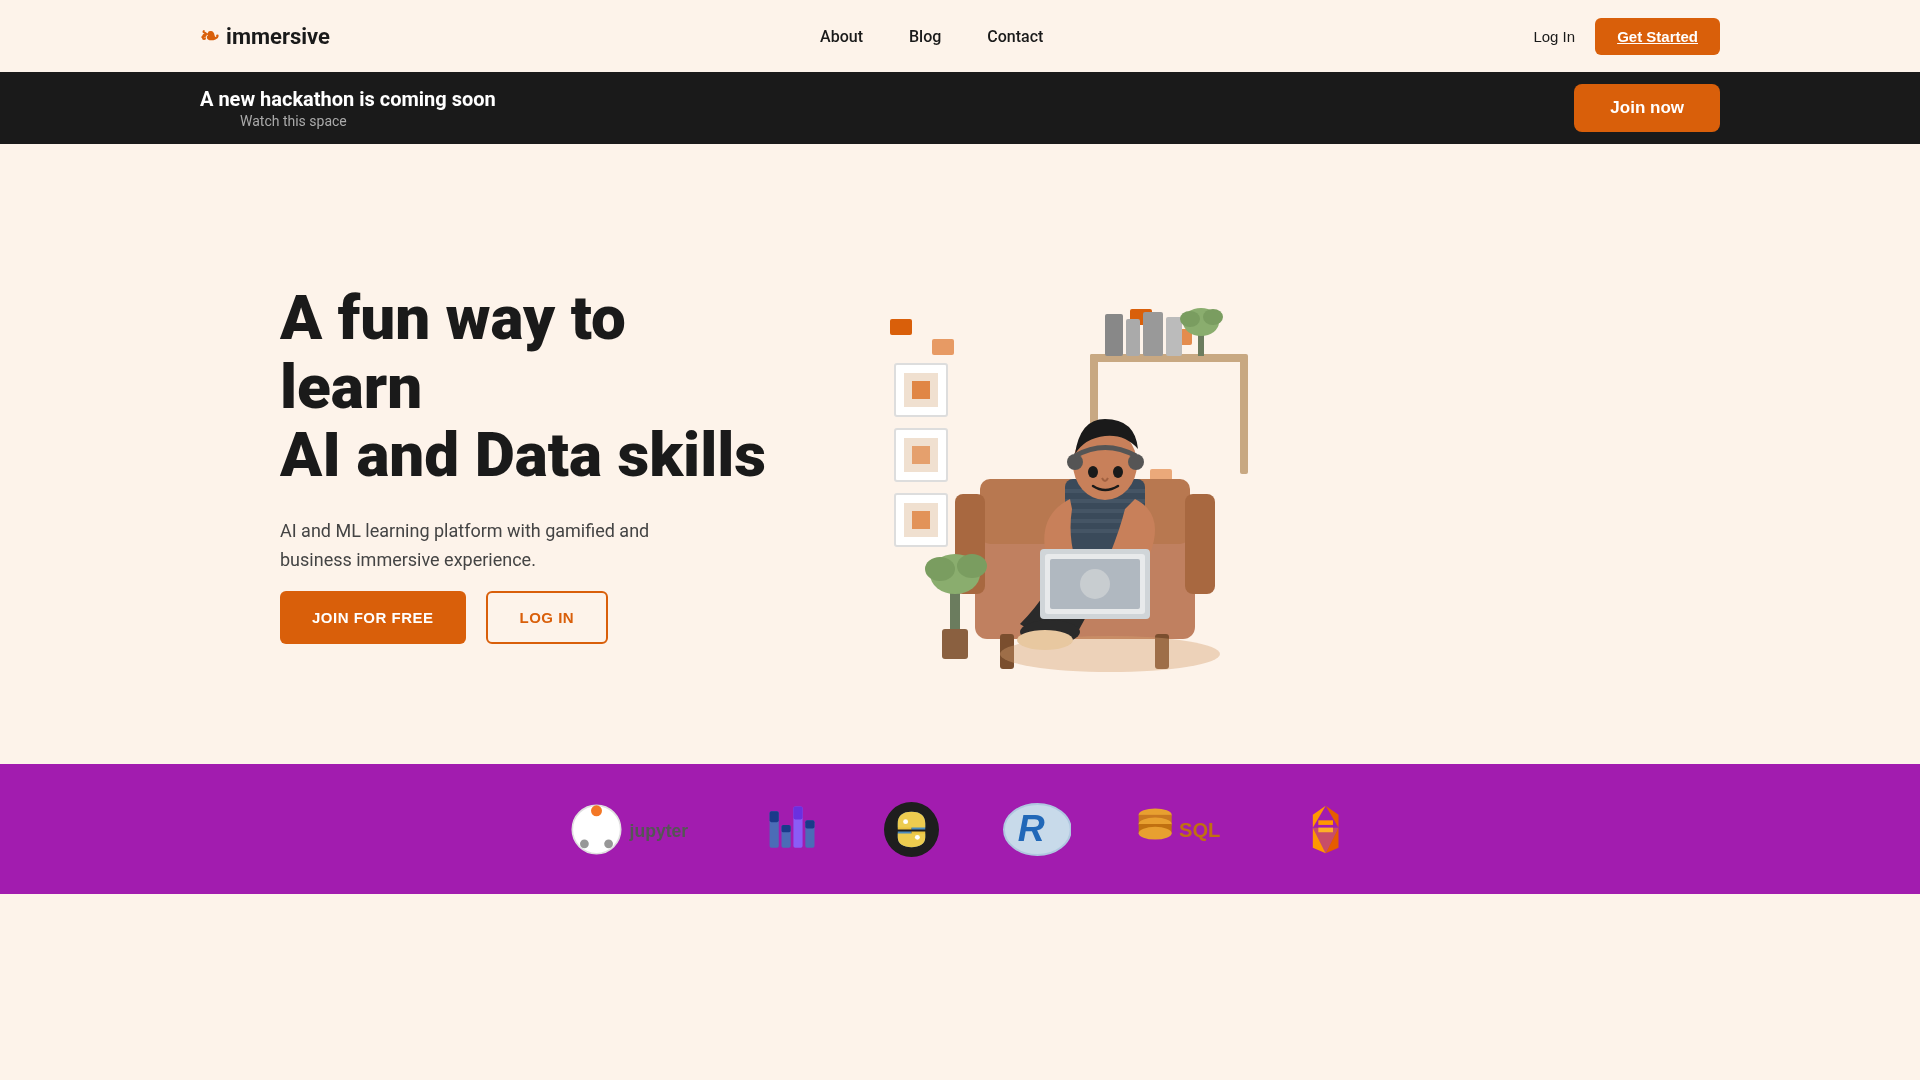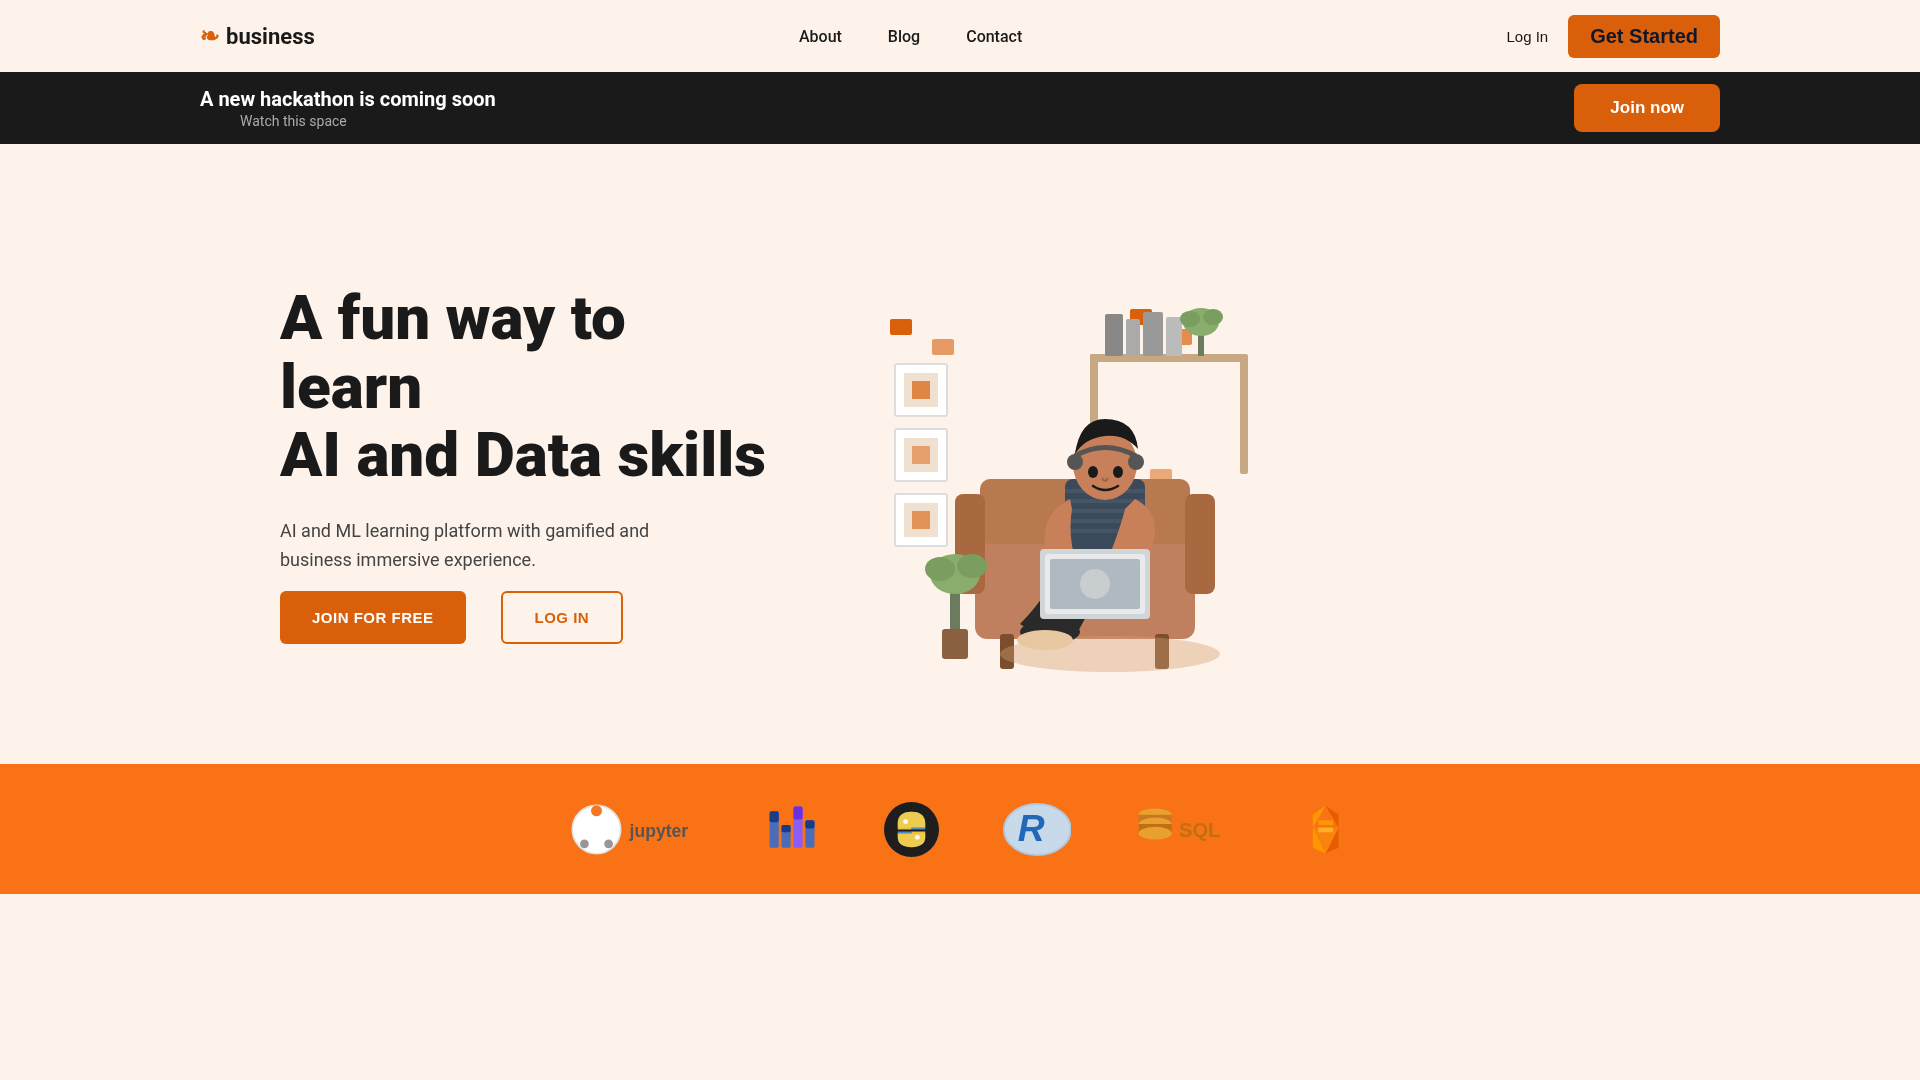--- a/index.html
+++ b/index.html
@@ -12,22 +12,22 @@
     }
     .logo {
       display: flex; align-items: center; gap: 6px; font-size: 22px; font-weight: 700; color: #1a1a1a; text-decoration: none;
     }
     .logo-icon { color: #d95f0a; font-size: 24px; }
     .nav-links { display: flex; align-items: center; gap: 46px; }
     .nav-links a { font-size: 16px; color: #1a1a1a; text-decoration: none; font-weight: 500; }
     .nav-actions { display: flex; align-items: center; gap: 20px; }
     .btn-login { font-size: 15px; color: #1a1a1a; background: none; border: none; cursor: pointer; font-weight: 500; }
     .btn-get-started {
-      background: #d95f0a; color: #0f172a; border: none; padding: 10px 22px;
-      border-radius: 6px; font-size: 20px; font-weight: 600; cursor: pointer;
+      background: #d95f0a; color: #ffffff; border: none; padding: 10px 22px;
+      border-radius: 6px; font-size: 15px; font-weight: 600; cursor: pointer; text-decoration: underline;
     }
 
     
     .banner {
       background: #1a1a1a; display: flex; align-items: center;
       justify-content: space-between; padding: 0 200px; height: 72px; gap: 38px;
     }
     .banner-text {}
     .banner-title { font-size: 20px; font-weight: 700; color: #fff; }
     .banner-sub { font-size: 14px; color: #aaa; margin-top: 2px; margin-left: 40px; }
@@ -37,51 +37,51 @@
     }
 
     
     .hero {
       display: flex; align-items: center; 
       padding: 80px 200px 60px 280px; min-height: 620px; background: #fdf3ea;
     }
     .hero-left { max-width: 500px; }
     .hero-heading { font-size: 62px; font-weight: 900; color: #1a1a1a; line-height: 1.1; margin-bottom: 28px; }
     .hero-sub { font-size: 18px; color: #444; line-height: 1.6; margin-bottom: 16px; max-width: 420px; }
-    .hero-buttons { display: flex; gap: 35px; }
+    .hero-buttons { display: flex; gap: 20px; }
     .btn-join-free {
       background: #d95f0a; color: white; border: none; padding: 16px 32px;
       border-radius: 6px; font-size: 15px; font-weight: 700; cursor: pointer; letter-spacing: 0.5px;
     }
     .btn-log-in {
       background: transparent; color: #d95f0a; border: 2px solid #d95f0a;
       padding: 16px 32px; border-radius: 6px; font-size: 15px; font-weight: 700; cursor: pointer; letter-spacing: 0.5px;
     }
 
     
     .hero-right { position: relative; width: 480px; height: 480px; flex-shrink: 0; }
 
     
     .svg-container { width: 480px; height: 480px; }
 
     
     .tech-strip {
-      background: #f97316; display: flex; align-items: center;
+      background: #a21caf; display: flex; align-items: center;
       justify-content: center; gap: 64px; padding: 30px 200px; min-height: 110px;
     }
     .tech-logo { display: flex; align-items: center; justify-content: center; height: 70px; }
     .tech-logo svg, .tech-logo .logo-img { width: auto; height: 55px; }
   </style>
 </head>
 <body>
 
 <nav>
   <a class="logo" href="#">
     <span class="logo-icon">❧</span>
-    <span>business</span>
+    <span>immersive</span>
   </a>
   <div class="nav-links">
     <a href="#">About</a>
     <a href="#">Blog</a>
     <a href="#">Contact</a>
   </div>
   <div class="nav-actions">
     <button class="btn-login">Log In</button>
     <button class="btn-get-started">Get Started</button>
   </div>

